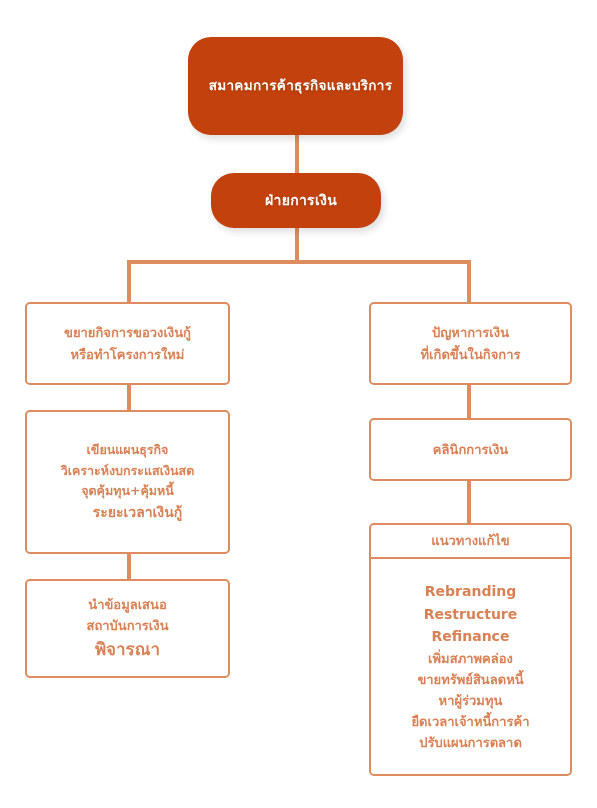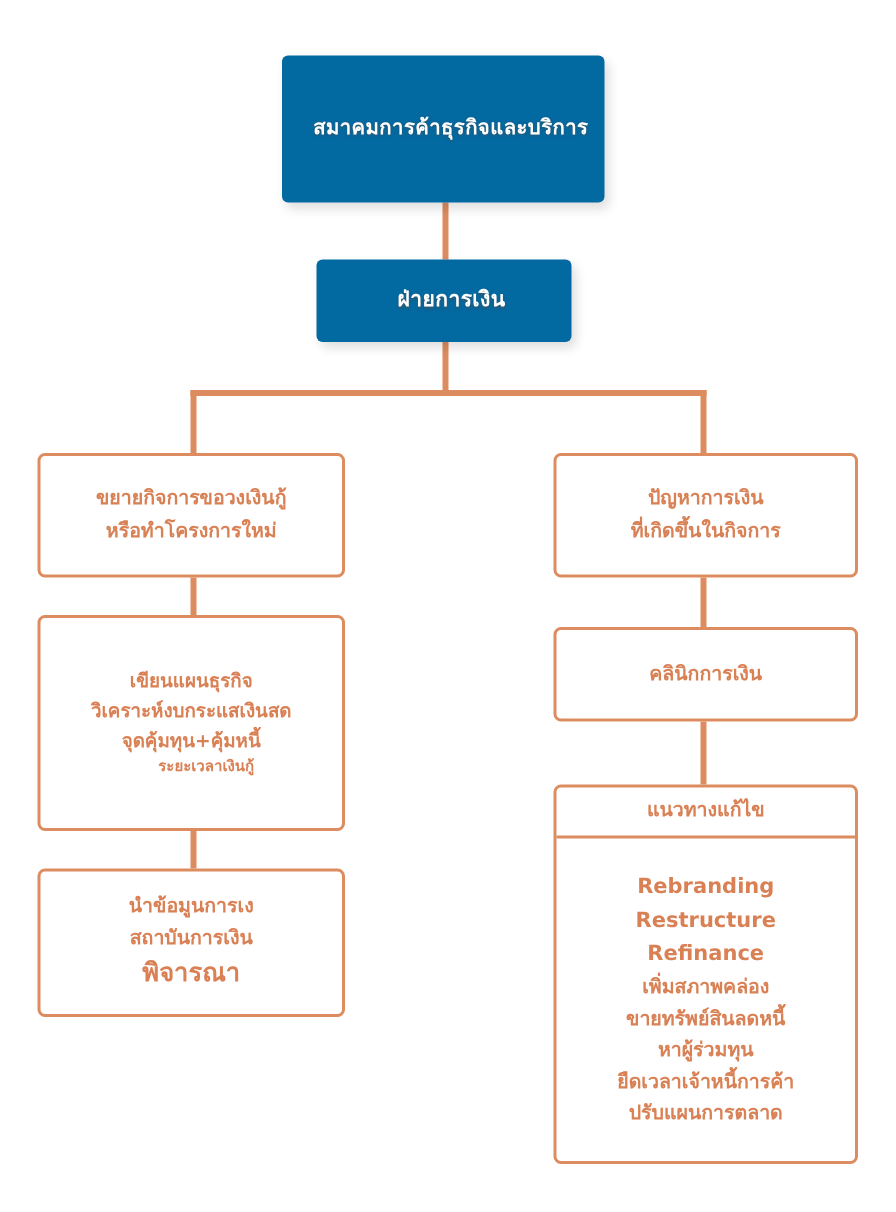--- a/index.html
+++ b/index.html
@@ -28,22 +28,22 @@
     box-sizing: border-box;
     display: flex;
     flex-direction: column;
     align-items: center;
     justify-content: center;
     text-align: center;
   }
 
   
   .node.filled {
-    background: #0369a1;
-    border-radius: 4px;
+    background: #c2410c;
+    border-radius: 23px;
     box-shadow: 3px 4px 7px rgba(0,0,0,0.13);
     color: #ffffff;
     padding-left: 10px;
   }
   .node.filled .line {
     color: #ffffff;
     font-weight: bold;
     letter-spacing: 0.3px;
     text-shadow: 0 1px 2px rgba(120,60,30,0.45);
   }
@@ -127,25 +127,25 @@
 
   <div class="node outlined" style="left:25px; top:302px; width:205px; height:83px;">
     <span class="line" style="font-size:13px;">ขยายกิจการขอวงเงินกู้</span>
     <span class="line" style="font-size:13px;">หรือทำโครงการใหม่</span>
   </div>
 
   <div class="node outlined" style="left:25px; top:410px; width:205px; height:144px;">
     <span class="line" style="font-size:12.5px;">เขียนแผนธุรกิจ</span>
     <span class="line" style="font-size:12.5px;">วิเคราะห์งบกระแสเงินสด</span>
     <span class="line" style="font-size:12.5px;text-align:center;">จุดคุ้มทุน+คุ้มหนี้</span>
-    <span class="line" style="font-size:10px;margin-left:20px;">ระยะเวลาเงินกู้</span>
+    <span class="line" style="font-size:14px;margin-left:20px;">ระยะเวลาเงินกู้</span>
   </div>
 
   <div class="node outlined" style="left:25px; top:579px; width:205px; height:99px;">
-    <span class="line" style="font-size:13px;">นำข้อมูนการเง</span>
+    <span class="line" style="font-size:13px;">นำข้อมูลเสนอ</span>
     <span class="line" style="font-size:13px;">สถาบันการเงิน</span>
     <span class="line" style="font-size:17px;">พิจารณา</span>
   </div>
 
   <div class="node outlined" style="left:369px; top:302px; width:203px; height:83px;">
     <span class="line" style="font-size:13px;">ปัญหาการเงิน</span>
     <span class="line" style="font-size:13px;">ที่เกิดขึ้นในกิจการ</span>
   </div>
 
   <div class="node outlined" style="left:369px; top:418px; width:203px; height:63px;">

